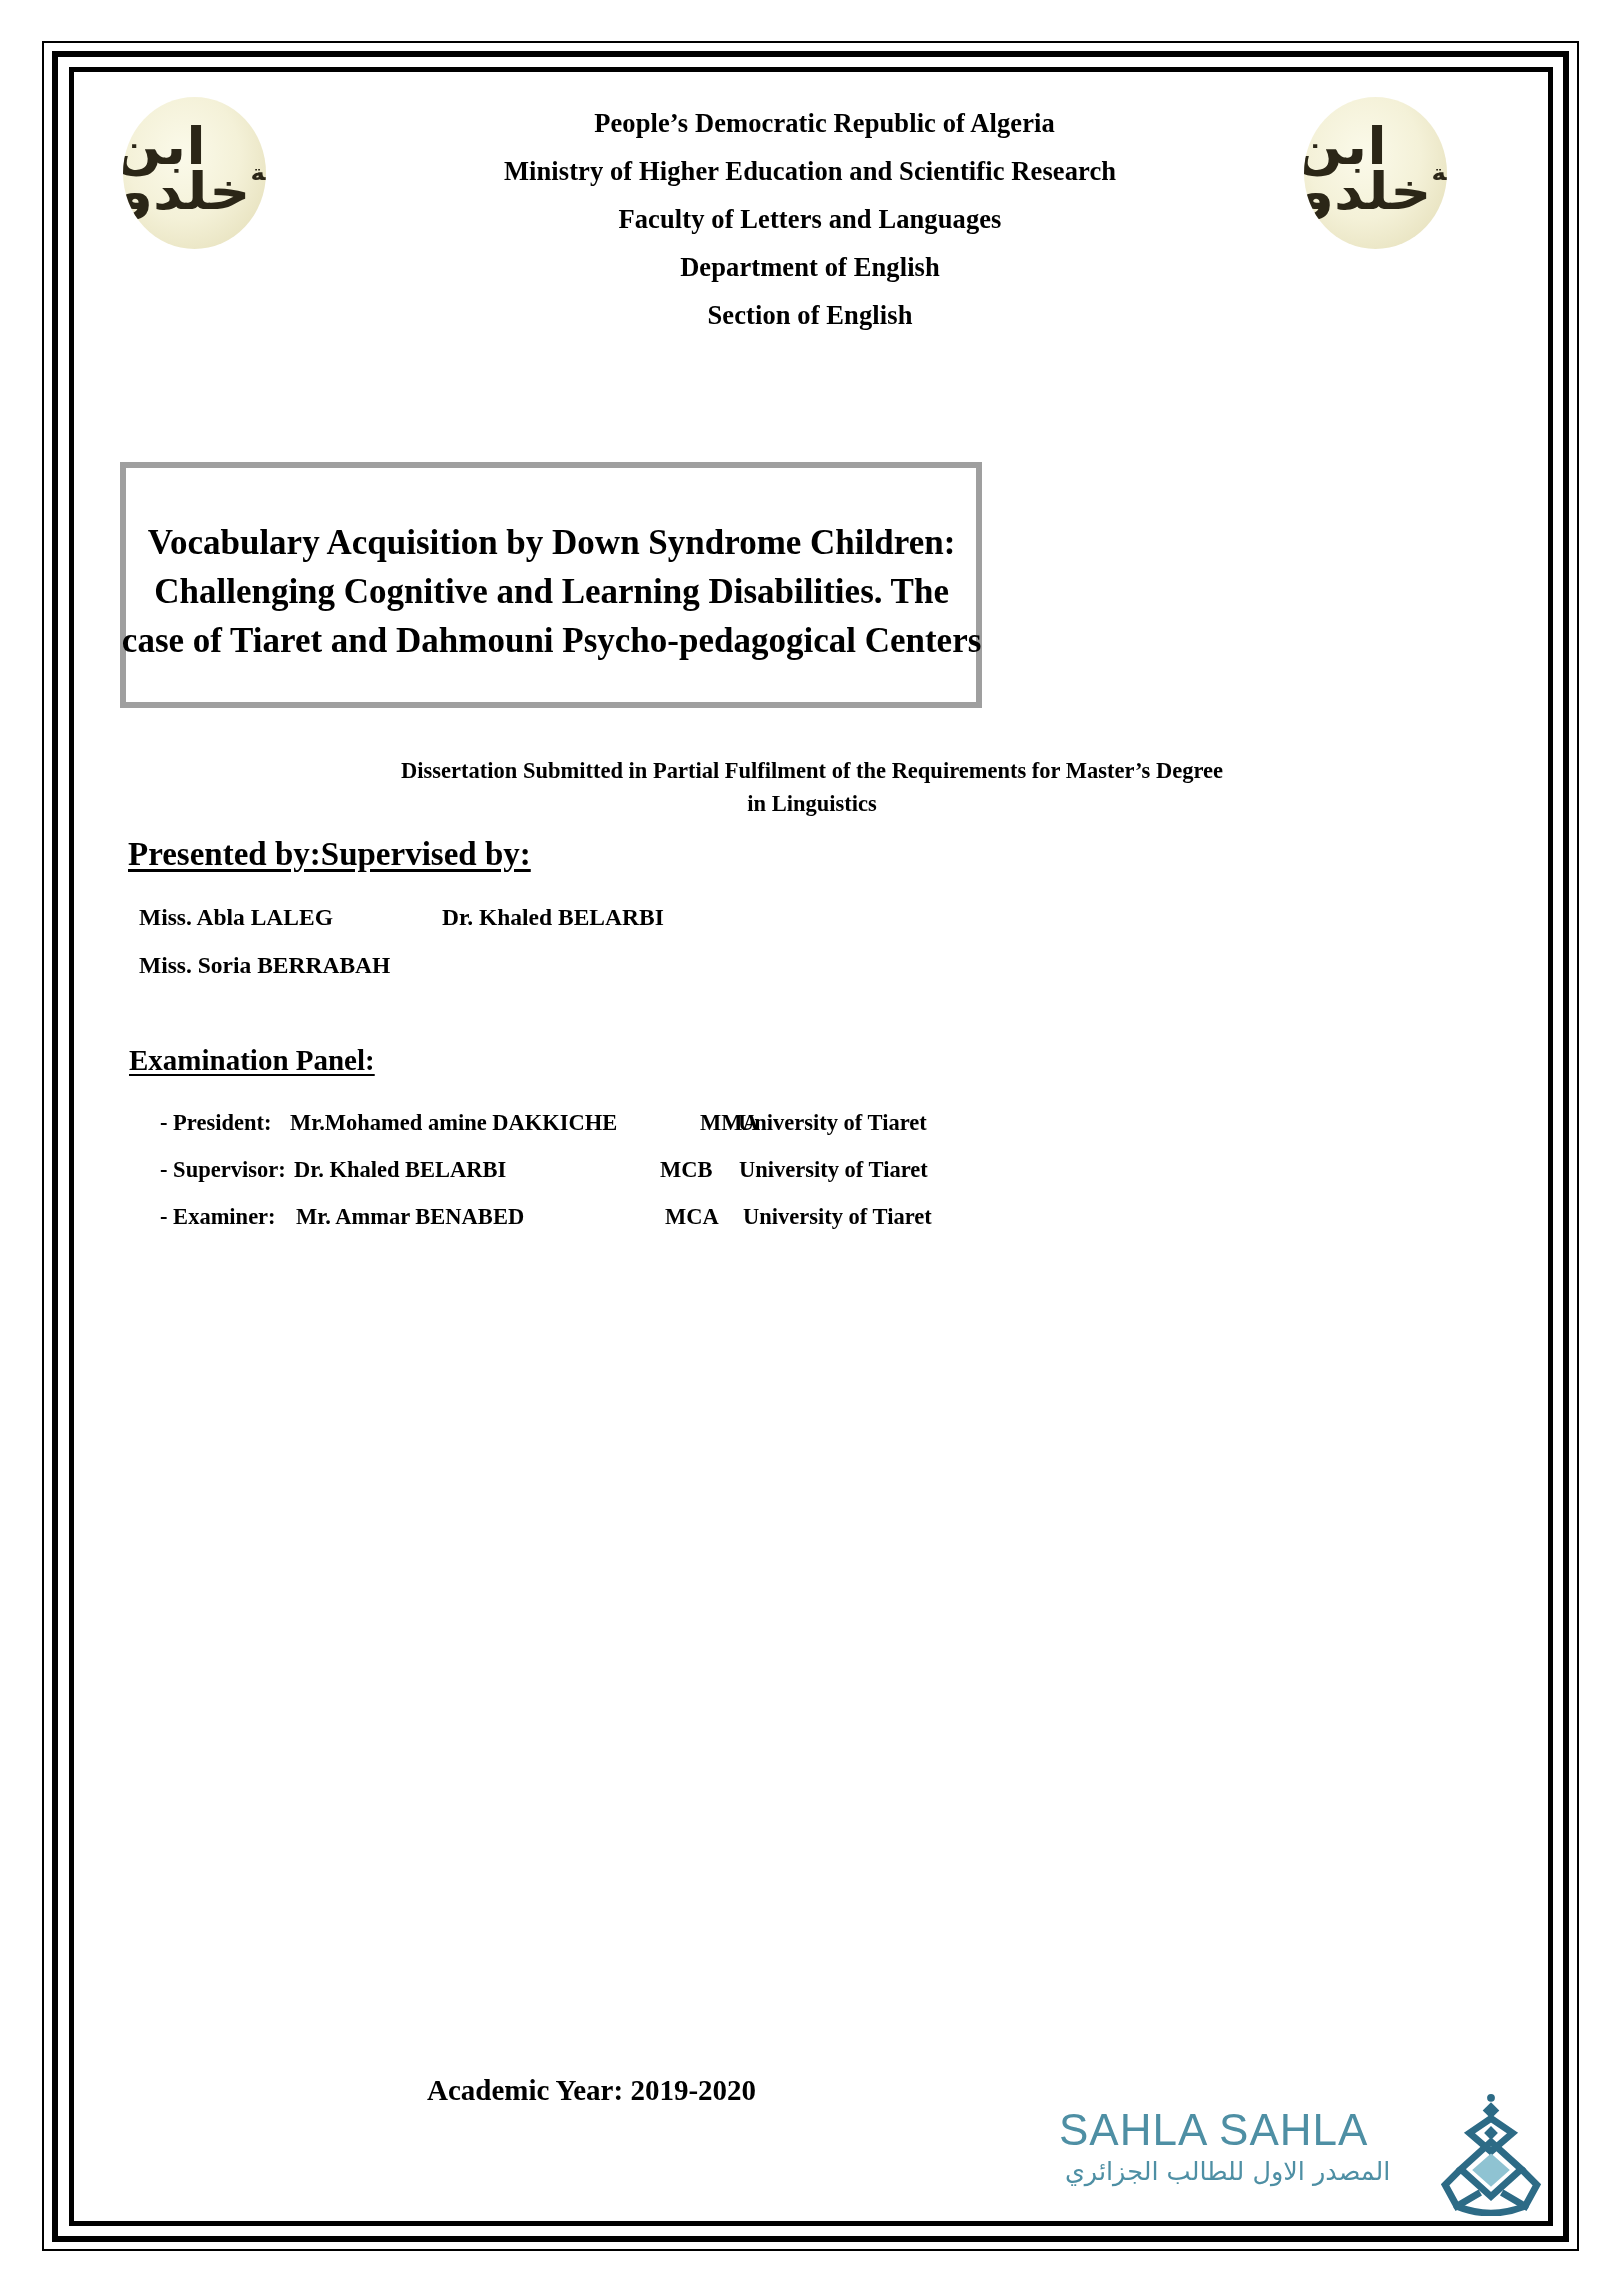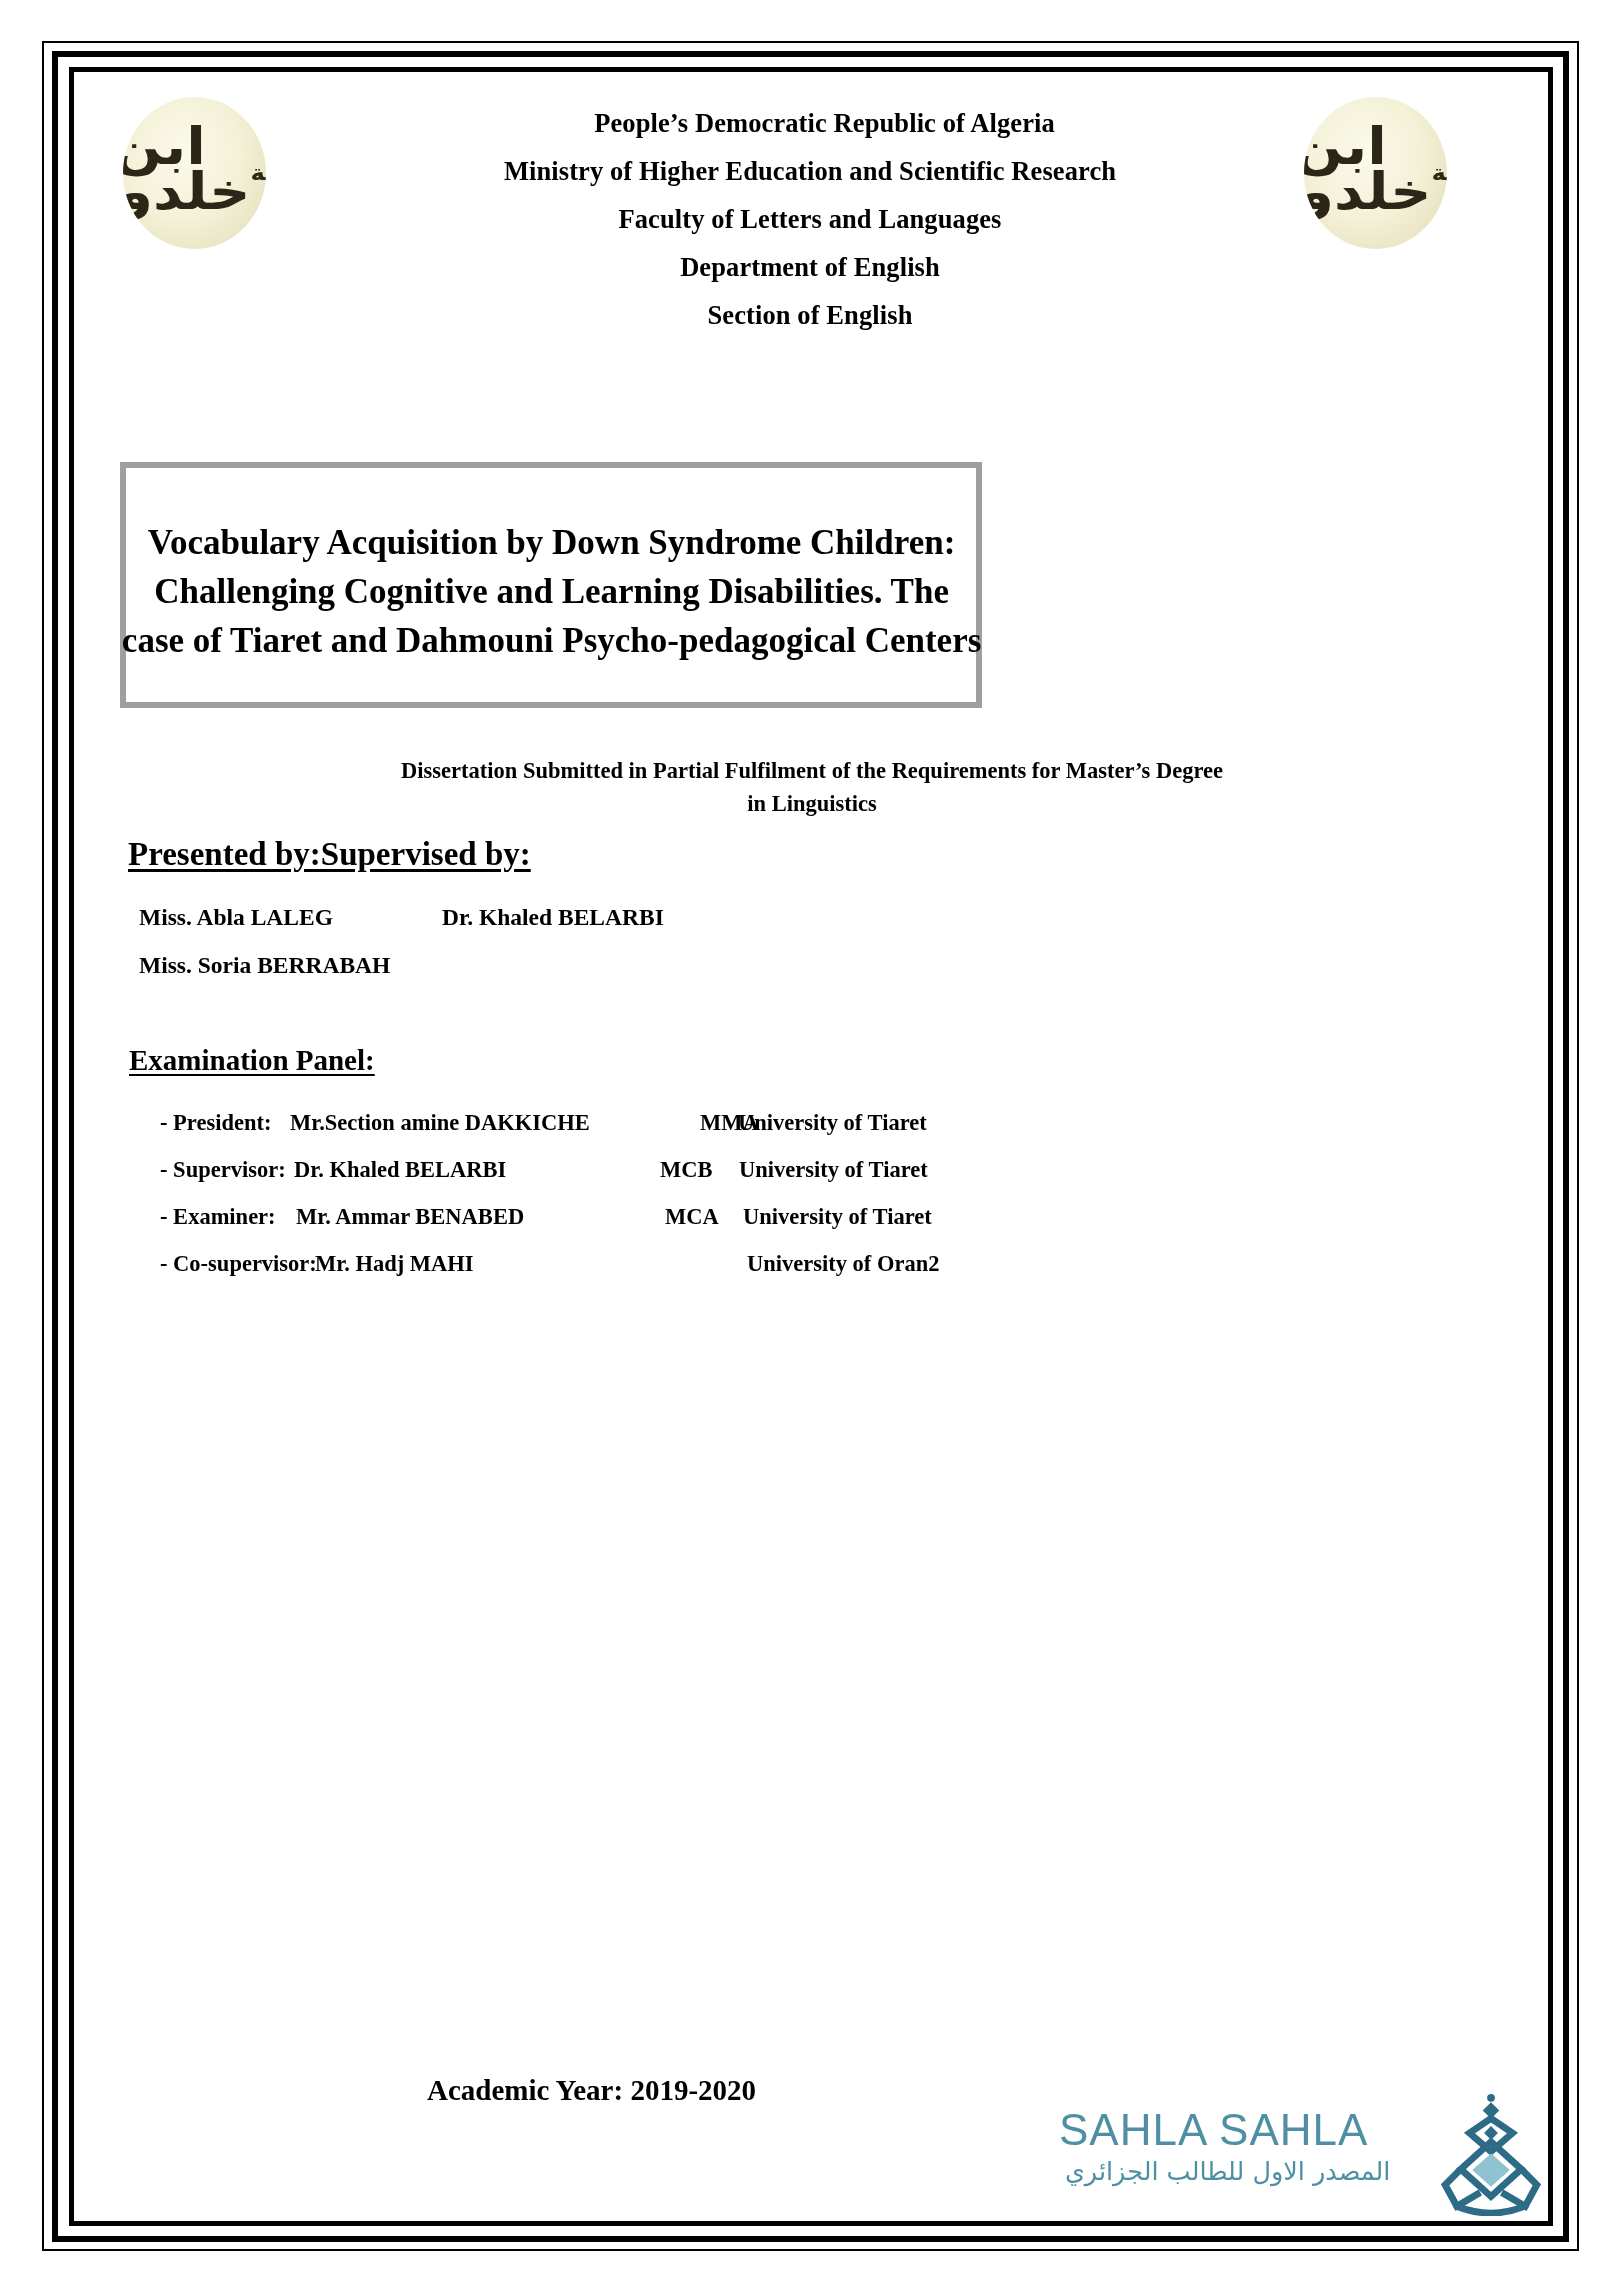--- a/index.html
+++ b/index.html
@@ -279,42 +279,36 @@
 
   <div class="presented-head">Presented by:Supervised by:</div>
   <div class="name-row name-1a">Miss. Abla LALEG</div>
   <div class="name-row name-1b">Dr.  Khaled BELARBI</div>
   <div class="name-row name-2a">Miss. Soria BERRABAH</div>
 
   <div class="panel-head">Examination Panel:</div>
   <div class="panel">
     <div class="panel-row r0">
       <span class="role">- President:</span>
-      <span class="who">Mr.Section amine DAKKICHE</span>
+      <span class="who">Mr.Mohamed amine DAKKICHE</span>
       <span class="grade">MMA</span>
       <span class="uni">University of Tiaret</span>
     </div>
     <div class="panel-row r1">
       <span class="role">- Supervisor:</span>
       <span class="who">Dr. Khaled BELARBI</span>
       <span class="grade">MCB</span>
       <span class="uni">University of Tiaret</span>
     </div>
     <div class="panel-row r2">
       <span class="role">- Examiner:</span>
       <span class="who">Mr. Ammar BENABED</span>
       <span class="grade">MCA</span>
       <span class="uni">University of Tiaret</span>
     </div>
-    <div class="panel-row r3">
-      <span class="role">- Co-supervisor:</span>
-      <span class="who">Mr. Hadj MAHI</span>
-      <span class="grade"></span>
-      <span class="uni">University of Oran2</span>
-    </div>
   </div>
 
   <div class="academic-year">Academic Year: 2019-2020</div>
 
 </div>
 
 <div class="watermark">
   <div class="wm-text">SAHLA SAHLA</div>
   <div class="wm-arabic">المصدر الاول للطالب الجزائري</div>
   <svg class="wm-mark" viewBox="0 0 110 128">

